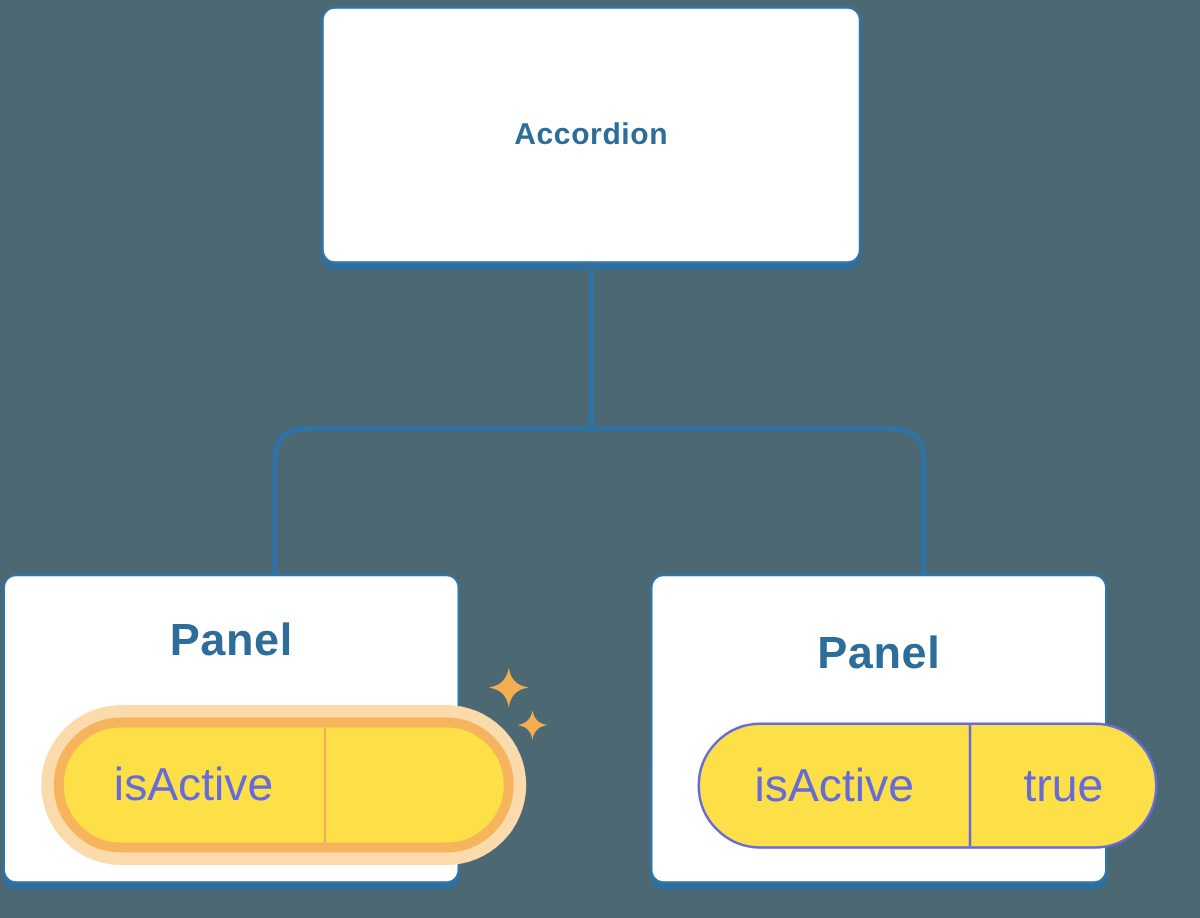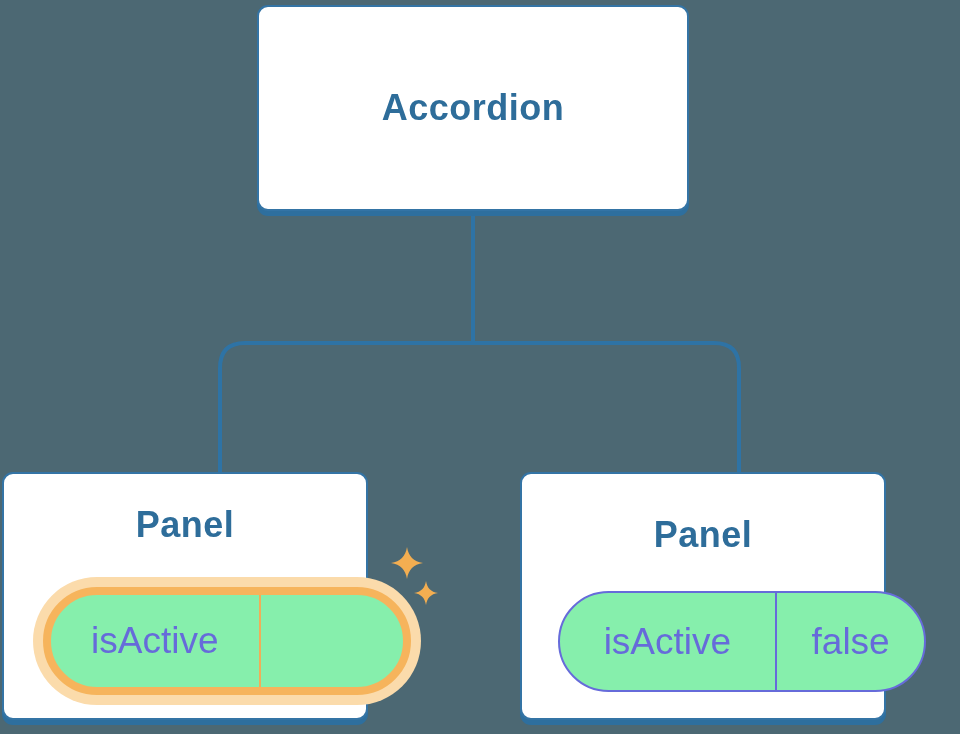--- a/index.html
+++ b/index.html
@@ -18,34 +18,34 @@
     border-radius:11px;
     box-shadow:0 5px 0 #2E6F9E;
     box-sizing:border-box;
     z-index:1;
   }
   .accordion{
     left:257px;top:5px;width:432px;height:206px;
     display:flex;align-items:center;justify-content:center;
   }
   .accordion-label{
-    font-size:36px;font-weight:600;color:#2E6D9A;letter-spacing:0.5px;
+    font-size:24px;font-weight:600;color:#2E6D9A;letter-spacing:0.5px;
   }
-  .panel{top:472px;width:366px;height:248px;}
+  .panel{top:459px;width:366px;height:248px;}
   .panel-left{left:2px;}
   .panel-right{left:520px;}
   .panel-title{
     position:absolute;left:0;right:0;text-align:center;
     font-size:36px;font-weight:600;color:#2E6D9A;letter-spacing:0.5px;
   }
   .panel-left .panel-title{top:30px;}
   .panel-right .panel-title{top:40px;}
   .pill{
     position:absolute;
-    background:#86efac;
+    background:#fde047;
     box-sizing:border-box;
     display:flex;
     align-items:stretch;
     z-index:2;
   }
   .pill-active{
     left:39px;top:113px;width:368px;height:108px;
     border:8px solid #F6B45C;
     border-radius:60px;
     box-shadow:0 0 0 10px #FBDBAB;
@@ -94,17 +94,17 @@
       <path fill="#F3AE51" d="M35 34 C36.2 41.2 39.8 44.8 47 46 C39.8 47.2 36.2 50.8 35 58 C33.8 50.8 30.2 47.2 23 46 C30.2 44.8 33.8 41.2 35 34 Z"></path>
     </svg>
   </div>
 
   <div class="node panel panel-right">
     <div class="panel-title">Panel</div>
 
     <div class="pill pill-inactive">
       <div class="pill-key">isActive</div>
       <div class="pill-divider divider-purple"></div>
-      <div class="pill-value">false</div>
+      <div class="pill-value">true</div>
     </div>
   </div>
 
 </div>
 
 </body></html>

